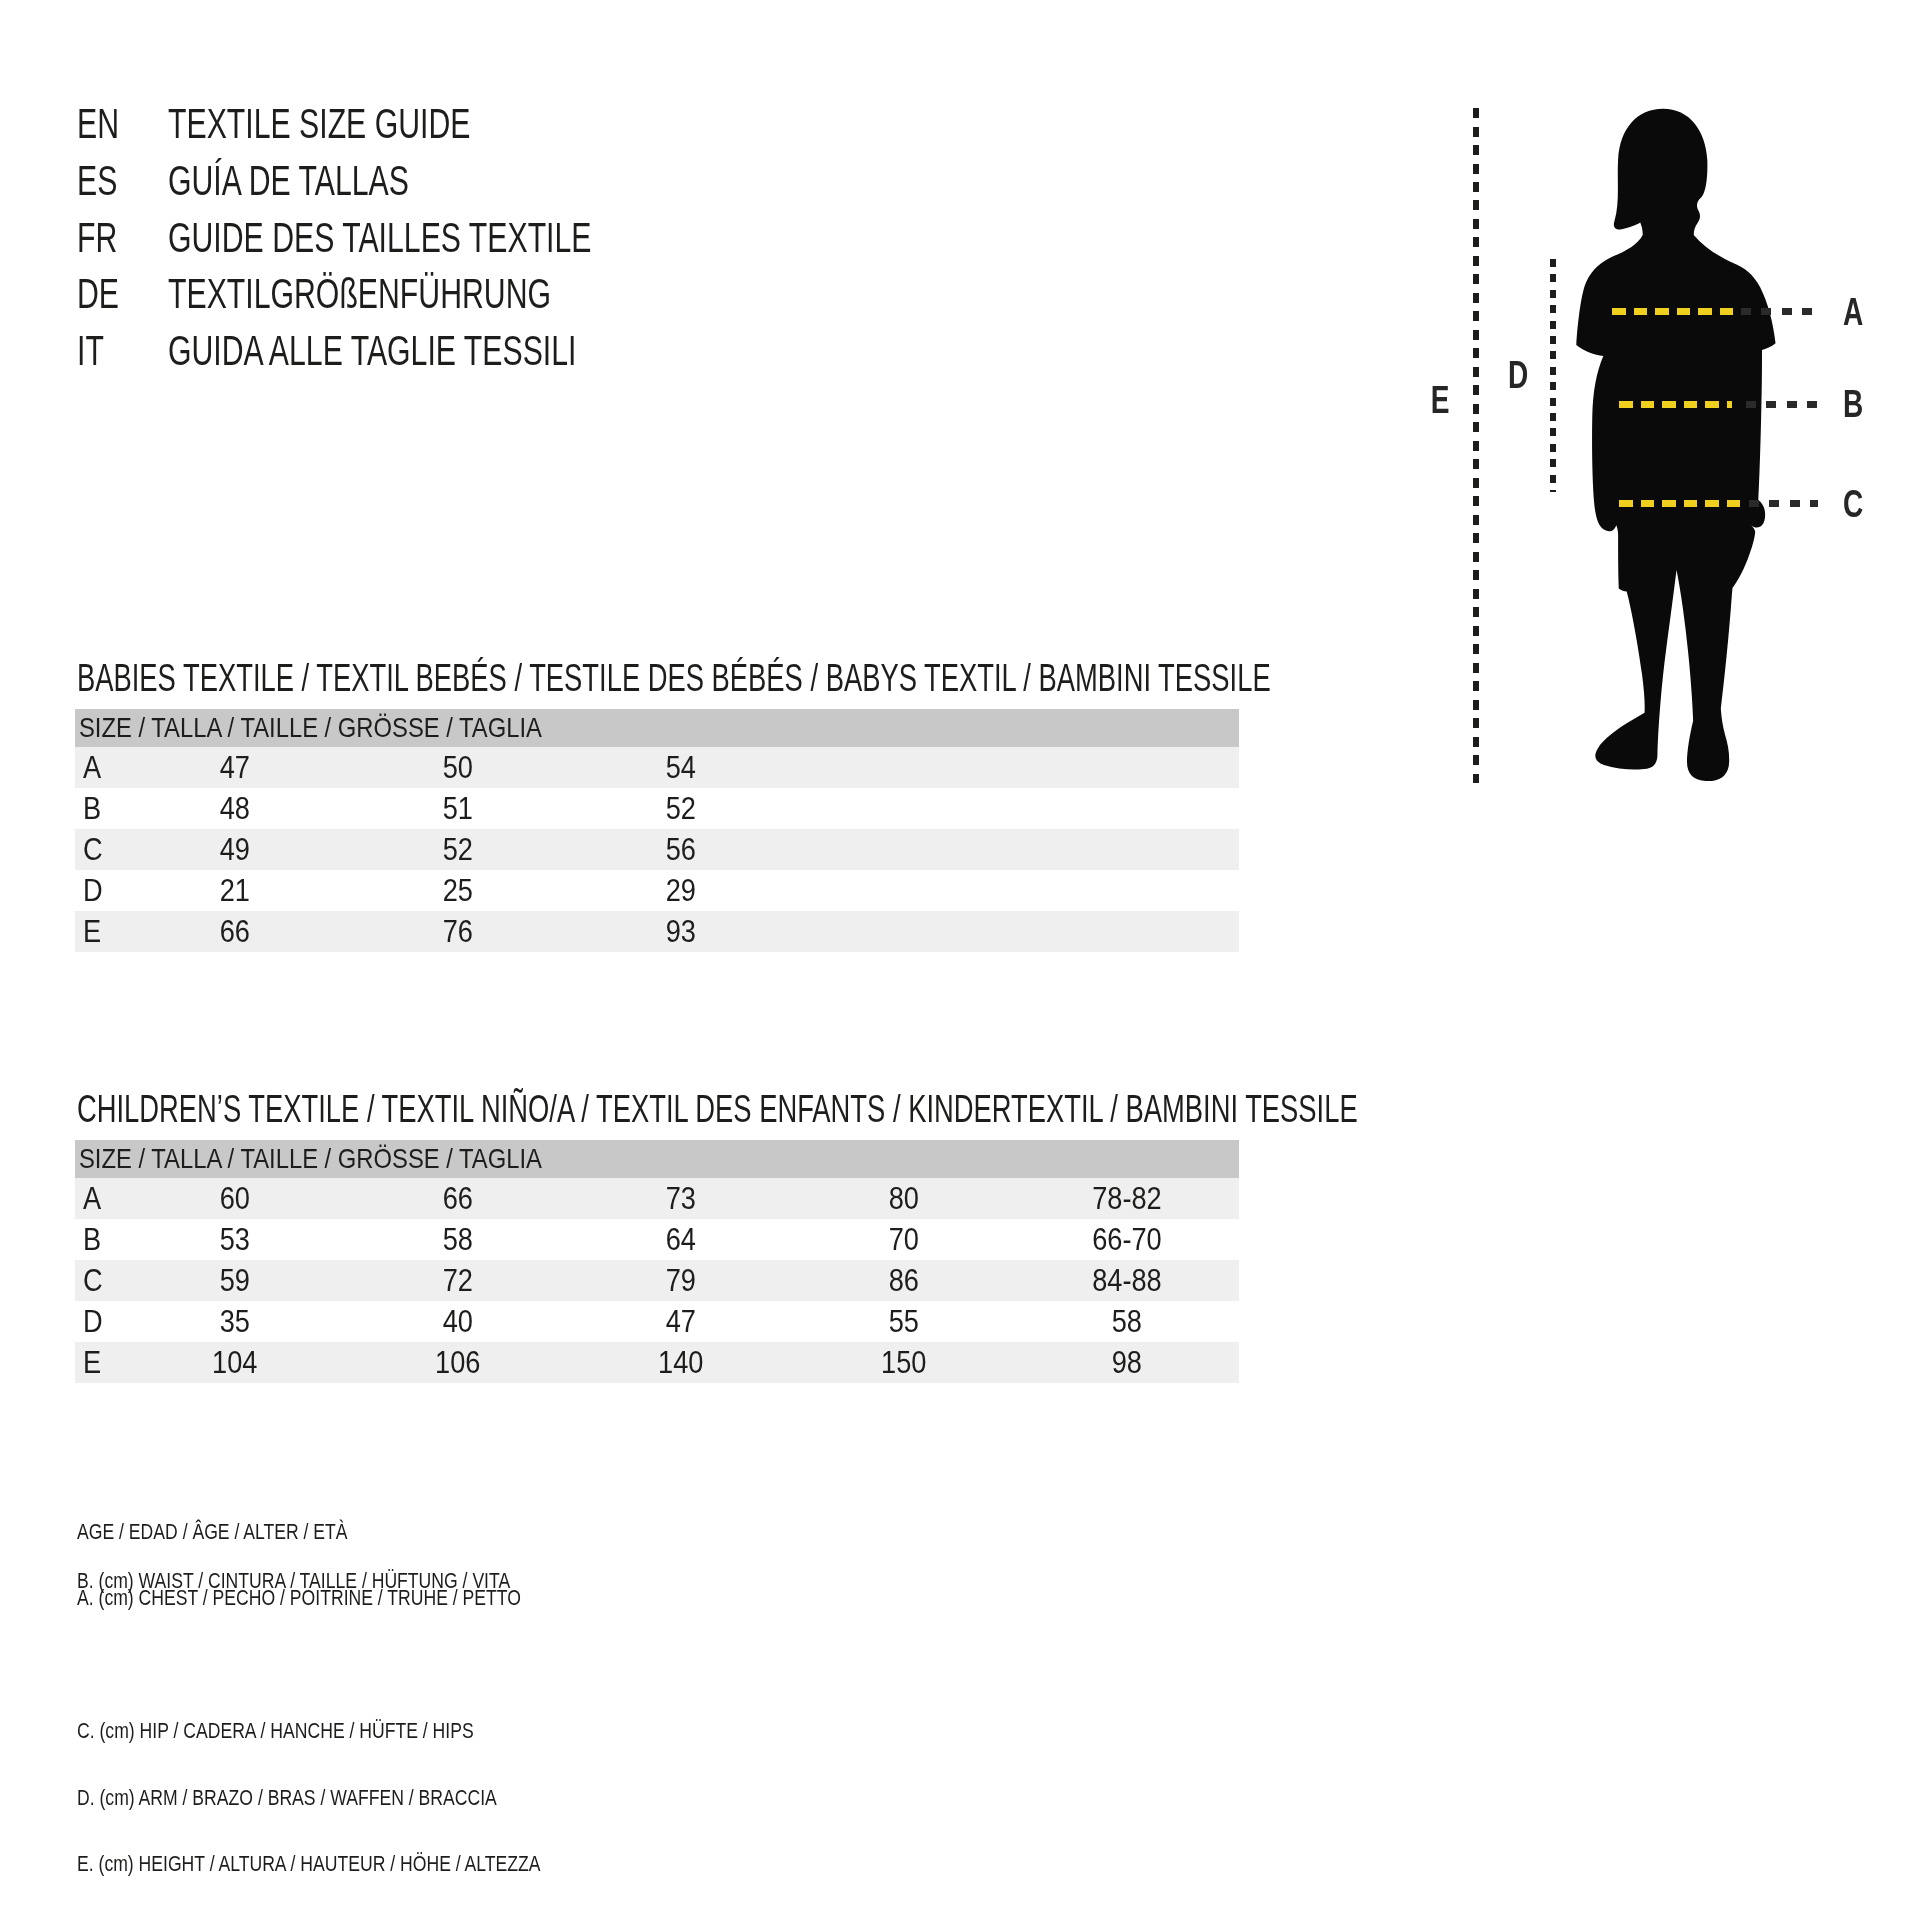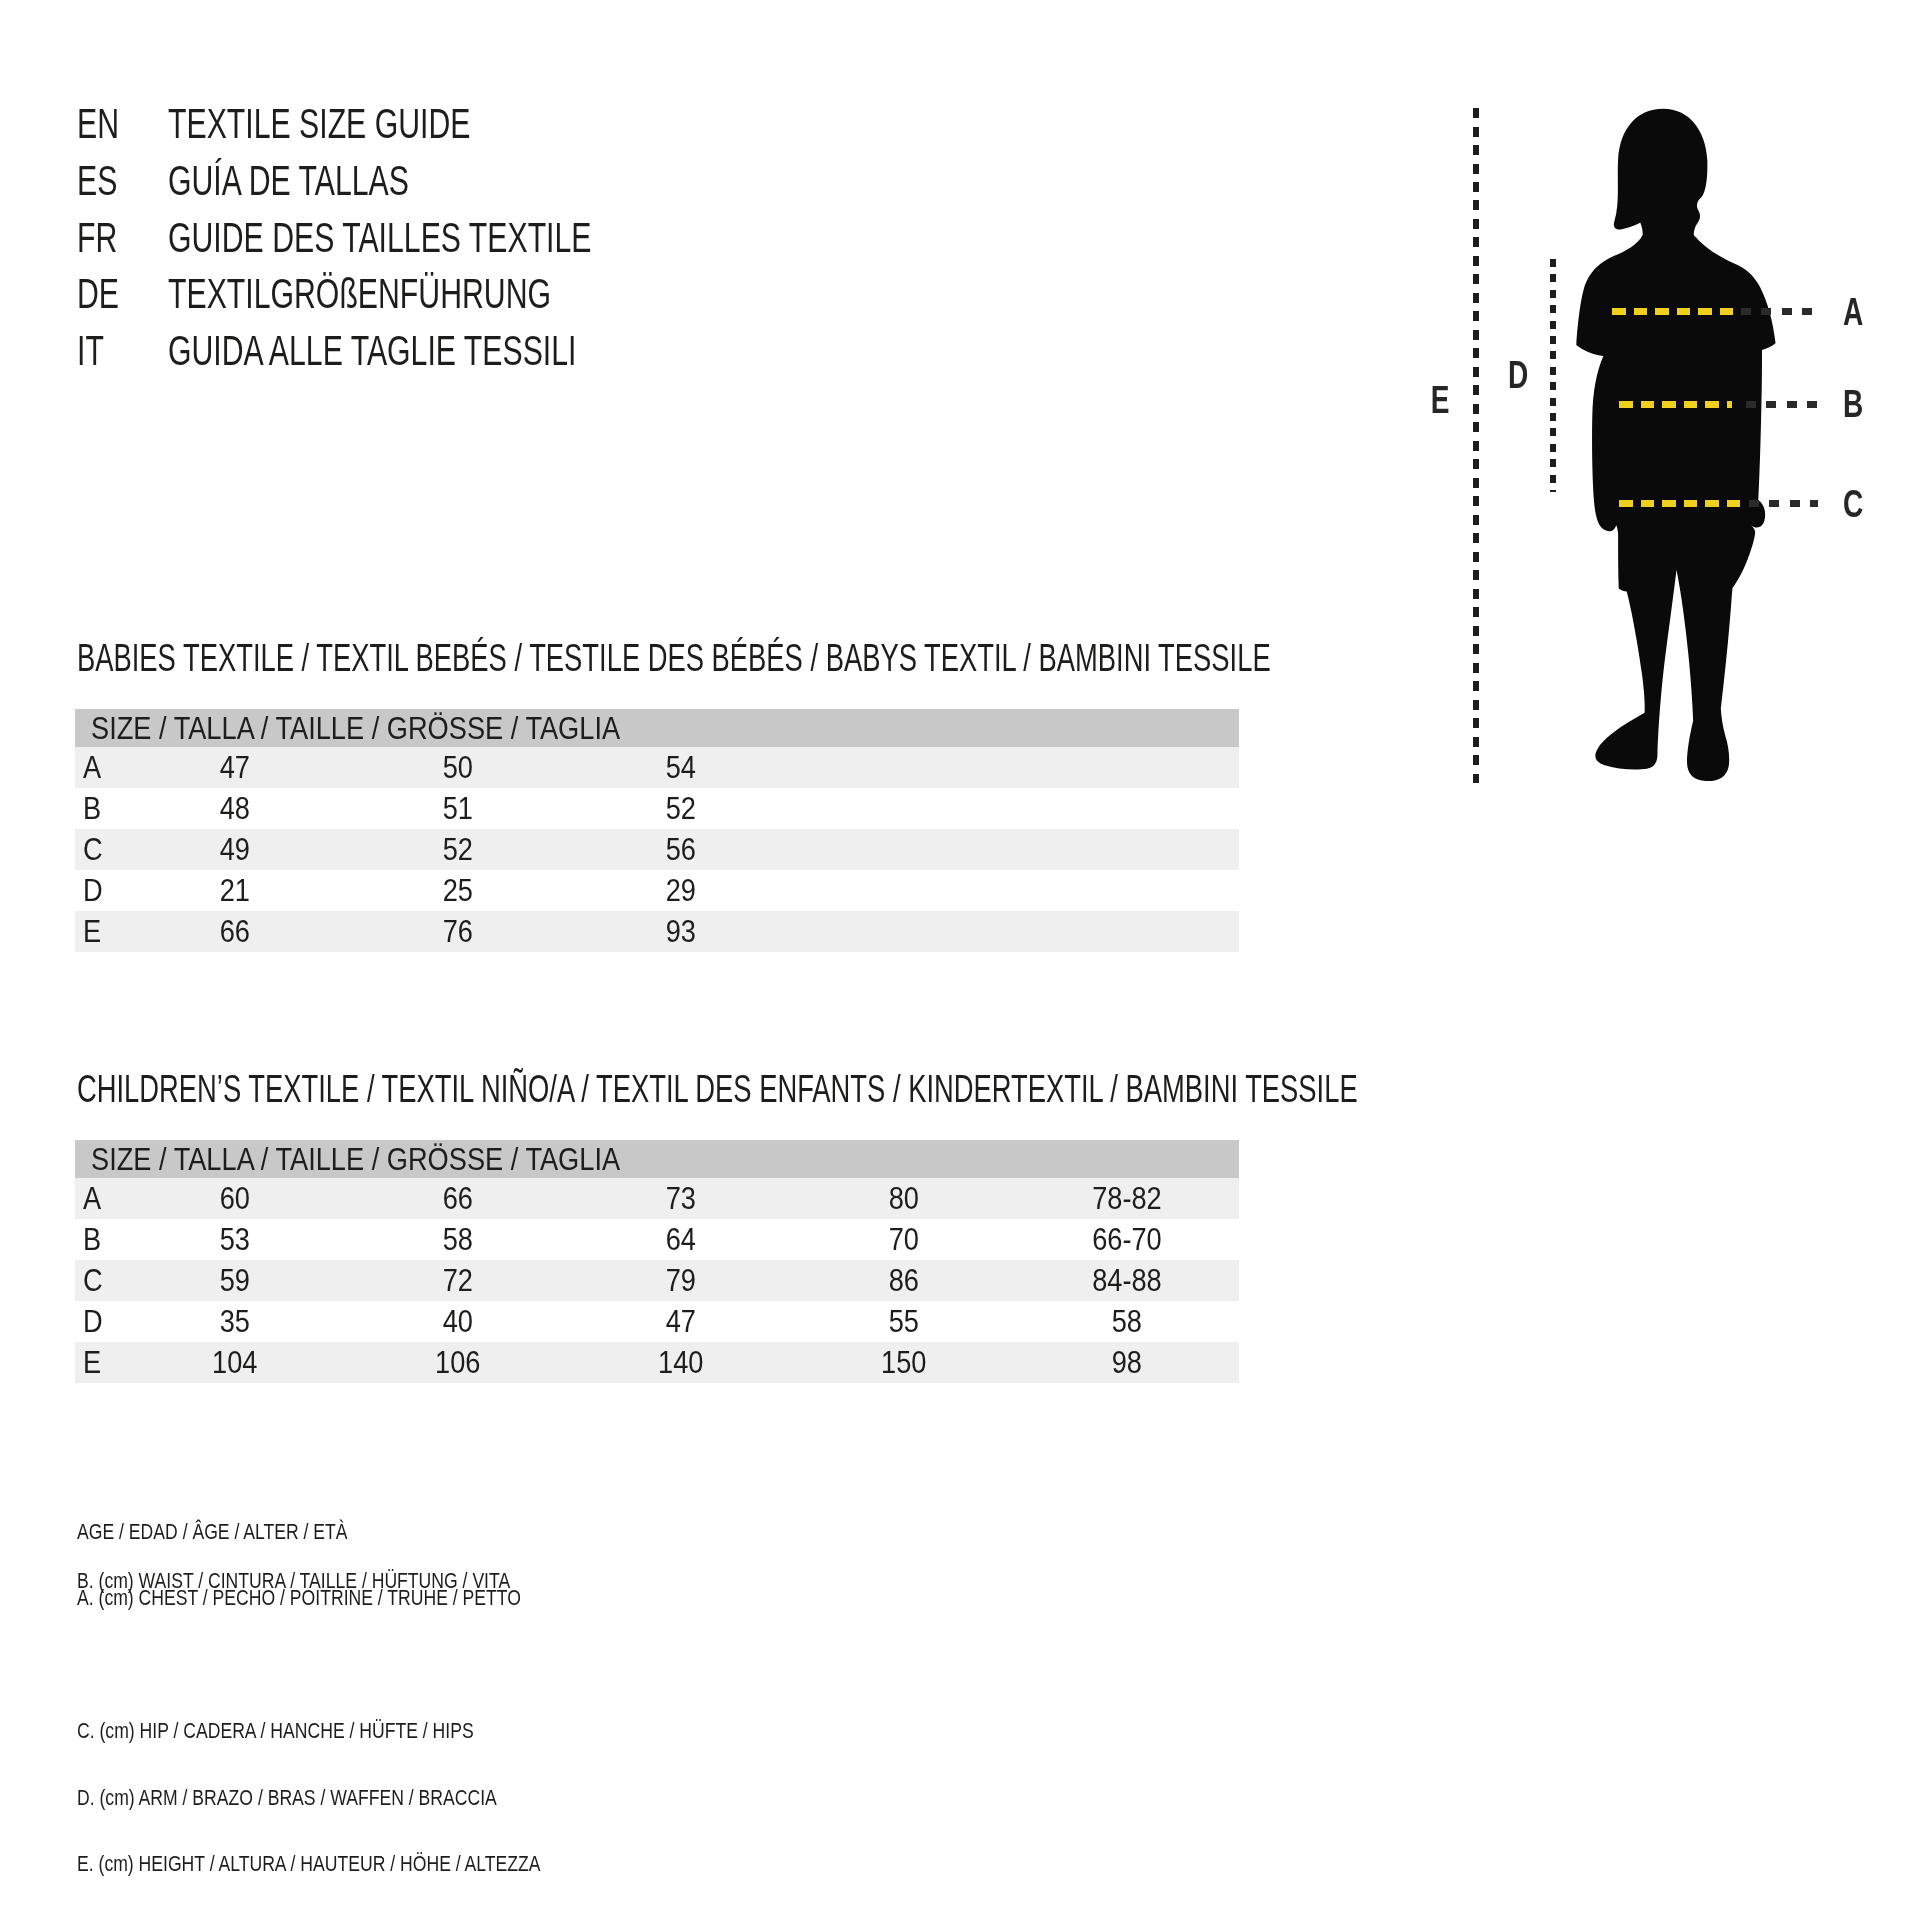--- a/index.html
+++ b/index.html
@@ -22,26 +22,26 @@
   .cx80{transform:scaleX(0.80);}
   .cx85{transform:scaleX(0.85);}
   .cxc{transform-origin:50% 50%;}
 
   
   .lang-row{position:absolute;left:77px;height:44px;line-height:44px;font-size:42px;}
   .lang-code{position:absolute;left:0;top:0;}
   .lang-label{position:absolute;left:91px;top:0;text-decoration:underline;}
 
   
-  .section-title{position:absolute;left:77px;font-size:38px;line-height:44px;}
+  .section-title{position:absolute;left:77px;font-size:38px;line-height:44px;margin-top:20px;}
 
   
   .sizetable{position:absolute;left:75px;width:1164px;}
   .thead{height:38px;background:var(--bar);display:flex;align-items:center;
-         padding-left:16px;font-size:32px;box-sizing:border-box;}
+         padding-left:4px;font-size:28px;box-sizing:border-box;}
   .colrow,.trow{display:flex;height:41px;align-items:center;font-size:32px;}
   .trow.stripe{background:var(--stripe);}
   .cell{width:223px;flex:none;text-align:center;}
   .cell.letter{width:48px;text-align:left;padding-left:8px;box-sizing:border-box;}
 
   
   .legend-row{position:absolute;left:77px;height:44px;line-height:44px;font-size:22px;}
 
   
   .vline{position:absolute;}

